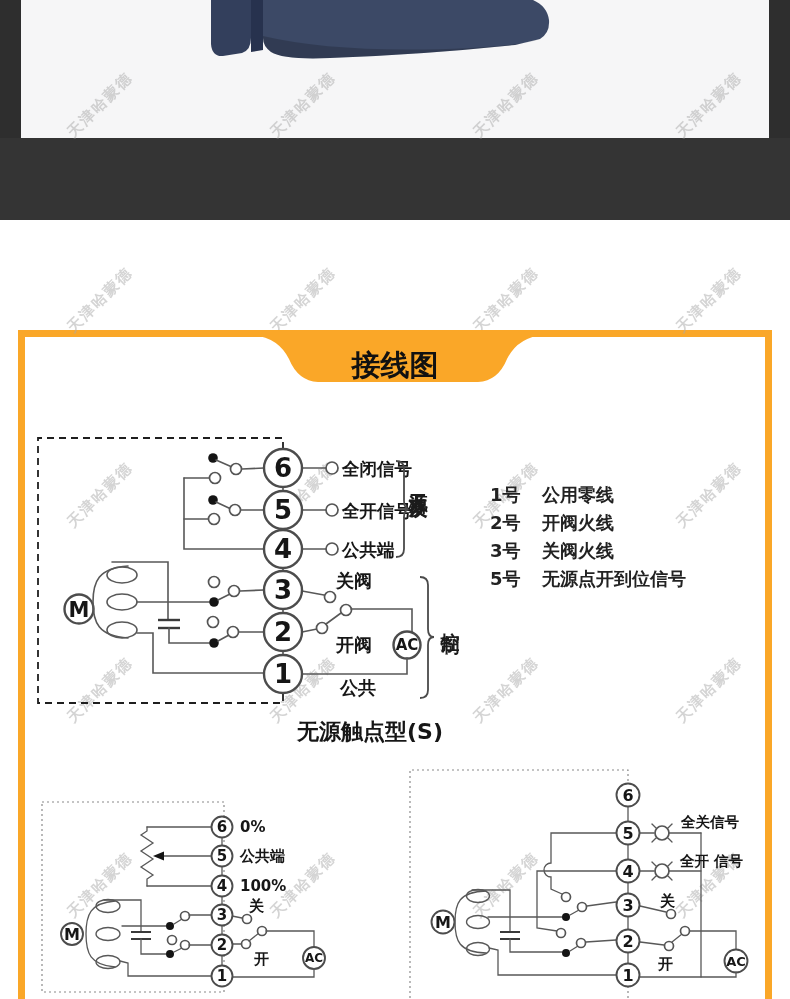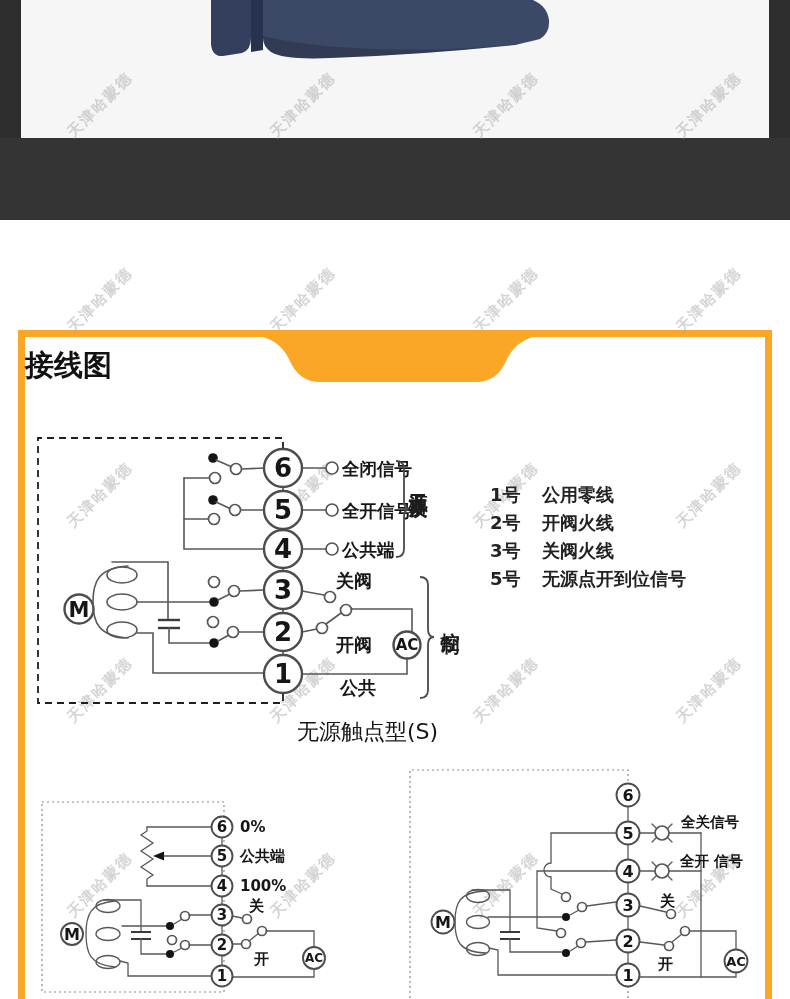--- a/index.html
+++ b/index.html
@@ -11,29 +11,29 @@
   .side-bar.left{left:0;} .side-bar.right{right:0;}
   .dark-band{position:absolute;left:0;top:138px;width:790px;height:82px;background:#343434;z-index:1;}
   
   .wm-layer{position:absolute;inset:0;z-index:2;pointer-events:none;}
   .wm{position:absolute;font-size:15px;font-weight:bold;color:rgba(170,170,170,.5);
       letter-spacing:2px;white-space:nowrap;transform:translate(-50%,-50%) rotate(-45deg);}
   
   .wiring-box{position:absolute;left:18px;top:330px;width:754px;height:700px;box-sizing:border-box;
               border:7px solid #FAA728;border-bottom:none;background:#ffffff;z-index:1;}
   .diagram-svg{position:absolute;left:0;top:330px;width:790px;height:669px;z-index:3;}
-  .banner-title{position:absolute;left:18px;top:346px;width:754px;text-align:left;z-index:4;
-                font-size:29px;font-weight:bold;color:#111;margin-left:7px;}
+  .banner-title{position:absolute;left:18px;top:346px;width:754px;text-align:center;z-index:4;
+                font-size:29px;font-weight:bold;color:#111;}
   
   .v-label{position:absolute;z-index:4;writing-mode:vertical-rl;font-weight:bold;color:#1c1c1c;
            font-size:19px;letter-spacing:2px;line-height:21px;}
   .legend{position:absolute;left:490px;top:481px;z-index:4;color:#222;font-weight:bold;font-size:18px;}
   .legend-row{height:28px;line-height:28px;white-space:nowrap;}
   .legend-no{display:inline-block;width:52px;}
-  .caption{position:absolute;left:297px;top:717px;z-index:4;font-size:22px;font-weight:normal;color:#161616;}
+  .caption{position:absolute;left:297px;top:717px;z-index:4;font-size:22px;font-weight:bold;color:#161616;}
   
   svg text{font-family:"DejaVu Sans","Liberation Sans",sans-serif;fill:#161616;font-weight:bold;}
   .wire{stroke:#585858;stroke-width:1.6;fill:none;stroke-linecap:round;}
   .wire2{stroke:#585858;stroke-width:1.3;fill:none;stroke-linecap:round;}
   .term{fill:#fff;stroke:#4c4c4c;stroke-width:2.4;}
   .term-s{fill:#fff;stroke:#4c4c4c;stroke-width:1.9;}
   .contact{fill:#fff;stroke:#555;stroke-width:1.7;}
   .dot{fill:#141414;stroke:none;}
   .dashbox{fill:none;stroke:#1f1f1f;stroke-width:1.8;stroke-dasharray:7 5;}
   .dotbox{fill:none;stroke:#8a8a8a;stroke-width:1.2;stroke-dasharray:2 3;}

